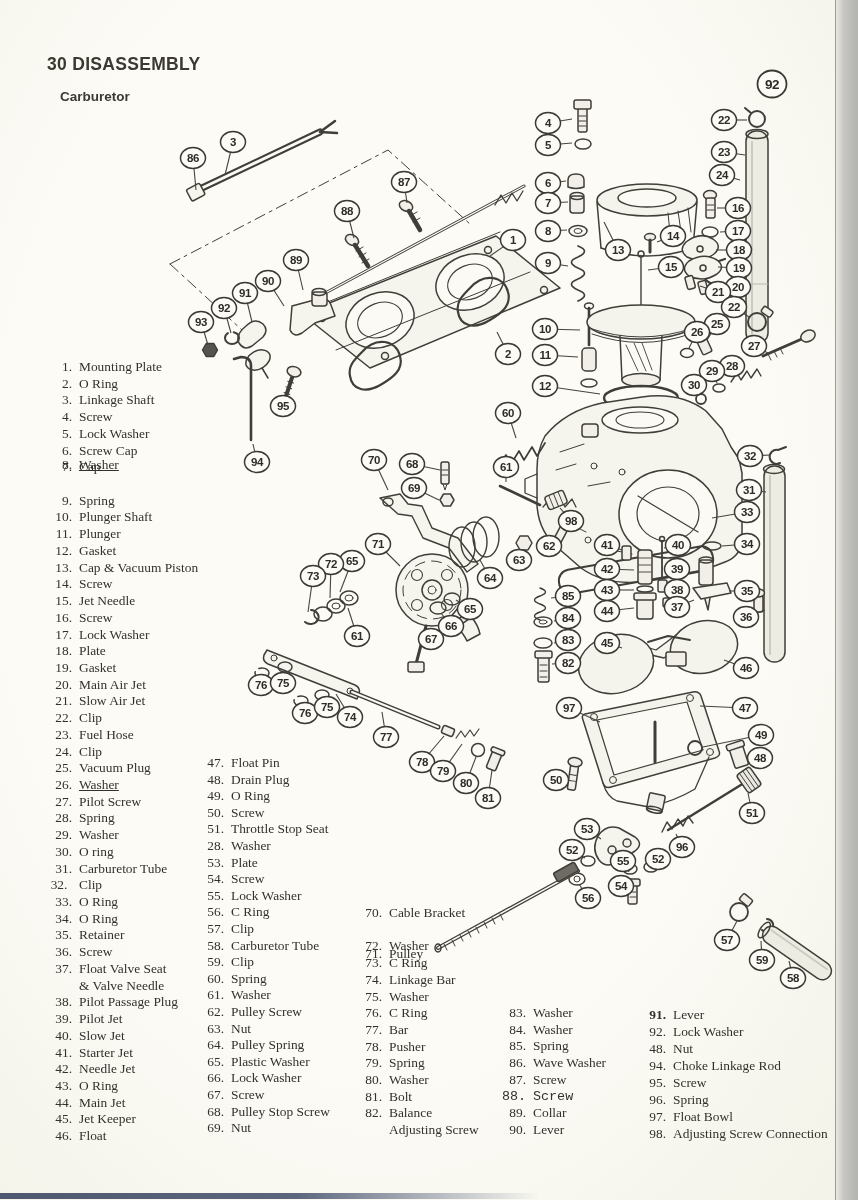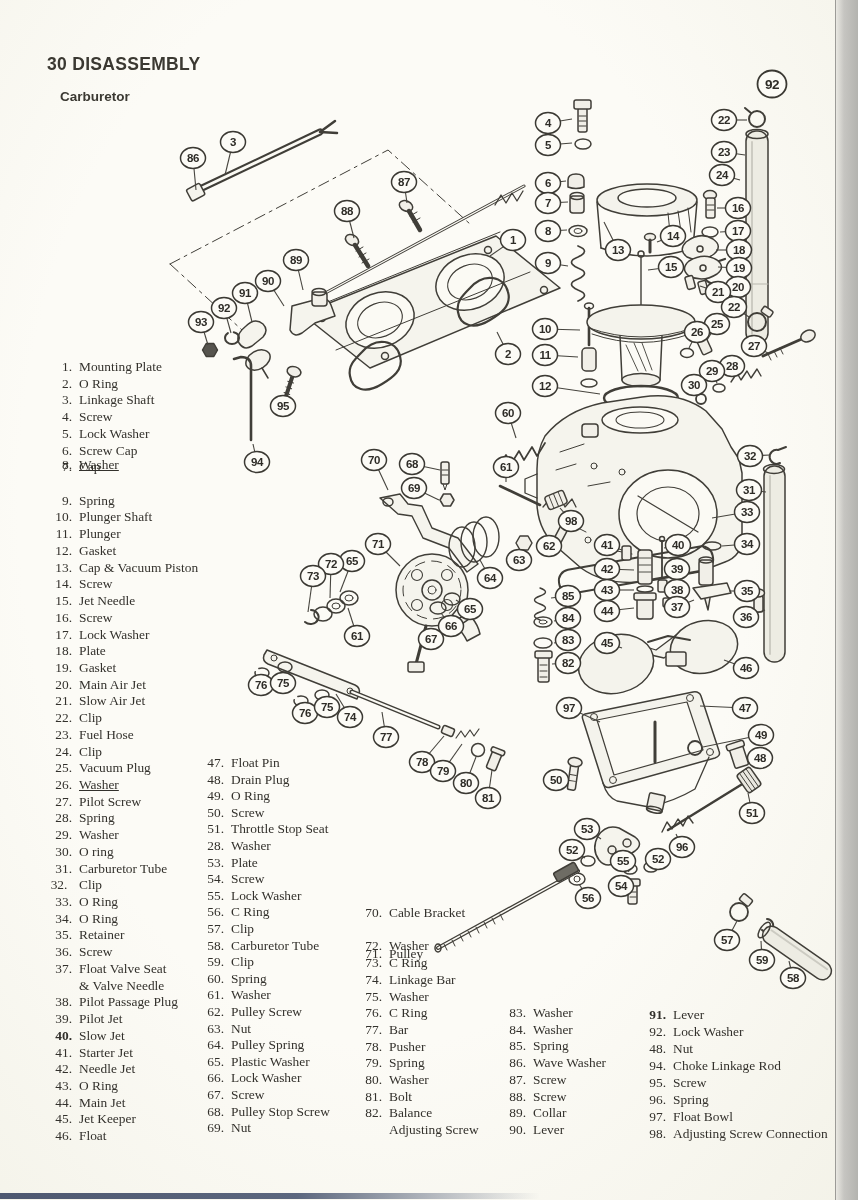--- a/index.html
+++ b/index.html
@@ -734,21 +734,21 @@
       <div class="prow" style="left: 46px; top: 861.6px;"><span class="num" style="width: 26px;">31.</span><span>Carburetor Tube</span></div>
       <div class="prow" style="left: 46px; top: 878.32px;"><span class="num" style="width: 26px; text-align: center;">32.</span><span>Clip</span></div>
       <div class="prow" style="left: 46px; top: 895.04px;"><span class="num" style="width: 26px;">33.</span><span>O Ring</span></div>
       <div class="prow" style="left: 46px; top: 911.76px;"><span class="num" style="width: 26px;">34.</span><span>O Ring</span></div>
       <div class="prow" style="left: 46px; top: 928.48px;"><span class="num" style="width: 26px;">35.</span><span>Retainer</span></div>
       <div class="prow" style="left: 46px; top: 945.2px;"><span class="num" style="width: 26px;">36.</span><span>Screw</span></div>
       <div class="prow" style="left: 46px; top: 961.92px;"><span class="num" style="width: 26px;">37.</span><span>Float Valve Seat</span></div>
       <div class="prow" style="left: 46px; top: 978.64px;"><span class="num" style="width: 26px;"></span><span>&amp; Valve Needle</span></div>
       <div class="prow" style="left: 46px; top: 995.36px;"><span class="num" style="width: 26px;">38.</span><span>Pilot Passage Plug</span></div>
       <div class="prow" style="left: 46px; top: 1012.08px;"><span class="num" style="width: 26px;">39.</span><span>Pilot Jet</span></div>
-      <div class="prow" style="left: 46px; top: 1028.8px;"><span class="num" style="width: 26px; font-weight: bold;">40.</span><span>Slow Jet</span></div>
+      <div class="prow" style="left: 46px; top: 1028.8px;"><span class="num" style="width: 26px;">40.</span><span>Slow Jet</span></div>
       <div class="prow" style="left: 46px; top: 1045.52px;"><span class="num" style="width: 26px;">41.</span><span>Starter Jet</span></div>
       <div class="prow" style="left: 46px; top: 1062.24px;"><span class="num" style="width: 26px;">42.</span><span>Needle Jet</span></div>
       <div class="prow" style="left: 46px; top: 1078.96px;"><span class="num" style="width: 26px;">43.</span><span>O Ring</span></div>
       <div class="prow" style="left: 46px; top: 1095.68px;"><span class="num" style="width: 26px;">44.</span><span>Main Jet</span></div>
       <div class="prow" style="left: 46px; top: 1112.4px;"><span class="num" style="width: 26px;">45.</span><span>Jet Keeper</span></div>
       <div class="prow" style="left: 46px; top: 1129.12px;"><span class="num" style="width: 26px;">46.</span><span>Float</span></div>
       <div class="prow" style="left: 196px; top: 756px;"><span class="num" style="width: 28px;">47.</span><span>Float Pin</span></div>
       <div class="prow" style="left: 196px; top: 772.6px;"><span class="num" style="width: 28px;">48.</span><span>Drain Plug</span></div>
       <div class="prow" style="left: 196px; top: 789.2px;"><span class="num" style="width: 28px;">49.</span><span>O Ring</span></div>
       <div class="prow" style="left: 196px; top: 805.8px;"><span class="num" style="width: 28px;">50.</span><span>Screw</span></div>
@@ -783,21 +783,21 @@
       <div class="prow" style="left: 352px; top: 1056.3px;"><span class="num" style="width: 30px;">79.</span><span>Spring</span></div>
       <div class="prow" style="left: 352px; top: 1073px;"><span class="num" style="width: 30px;">80.</span><span>Washer</span></div>
       <div class="prow" style="left: 352px; top: 1089.7px;"><span class="num" style="width: 30px;">81.</span><span>Bolt</span></div>
       <div class="prow" style="left: 352px; top: 1106.4px;"><span class="num" style="width: 30px;">82.</span><span>Balance</span></div>
       <div class="prow" style="left: 352px; top: 1123.1px;"><span class="num" style="width: 30px;"></span><span>Adjusting Screw</span></div>
       <div class="prow" style="left: 496px; top: 1006px;"><span class="num" style="width: 30px;">83.</span><span>Washer</span></div>
       <div class="prow" style="left: 496px; top: 1022.7px;"><span class="num" style="width: 30px;">84.</span><span>Washer</span></div>
       <div class="prow" style="left: 496px; top: 1039.4px;"><span class="num" style="width: 30px;">85.</span><span>Spring</span></div>
       <div class="prow" style="left: 496px; top: 1056.1px;"><span class="num" style="width: 30px;">86.</span><span>Wave Washer</span></div>
       <div class="prow" style="left: 496px; top: 1072.8px;"><span class="num" style="width: 30px;">87.</span><span>Screw</span></div>
-      <div class="prow" style="left: 496px; top: 1089.5px;"><span class="num" style="width: 30px;">88.</span><span>Screw</span></div>
+      <div class="prow" style="left: 496px; top: 1089.5px; font-family: Liberation Mono, monospace;"><span class="num" style="width: 30px;">88.</span><span>Screw</span></div>
       <div class="prow" style="left: 496px; top: 1106.2px;"><span class="num" style="width: 30px;">89.</span><span>Collar</span></div>
       <div class="prow" style="left: 496px; top: 1122.9px;"><span class="num" style="width: 30px;">90.</span><span>Lever</span></div>
       <div class="prow" style="left: 636px; top: 1008px;"><span class="num" style="width: 30px; font-weight: bold;">91.</span><span>Lever</span></div>
       <div class="prow" style="left: 636px; top: 1025px;"><span class="num" style="width: 30px;">92.</span><span>Lock Washer</span></div>
       <div class="prow" style="left: 636px; top: 1042px;"><span class="num" style="width: 30px;">48.</span><span>Nut</span></div>
       <div class="prow" style="left: 636px; top: 1059px;"><span class="num" style="width: 30px;">94.</span><span>Choke Linkage Rod</span></div>
       <div class="prow" style="left: 636px; top: 1076px;"><span class="num" style="width: 30px;">95.</span><span>Screw</span></div>
       <div class="prow" style="left: 636px; top: 1093px;"><span class="num" style="width: 30px;">96.</span><span>Spring</span></div>
       <div class="prow" style="left: 636px; top: 1110px;"><span class="num" style="width: 30px;">97.</span><span>Float Bowl</span></div>
       <div class="prow" style="left: 636px; top: 1127px;"><span class="num" style="width: 30px;">98.</span><span>Adjusting Screw Connection</span></div>

